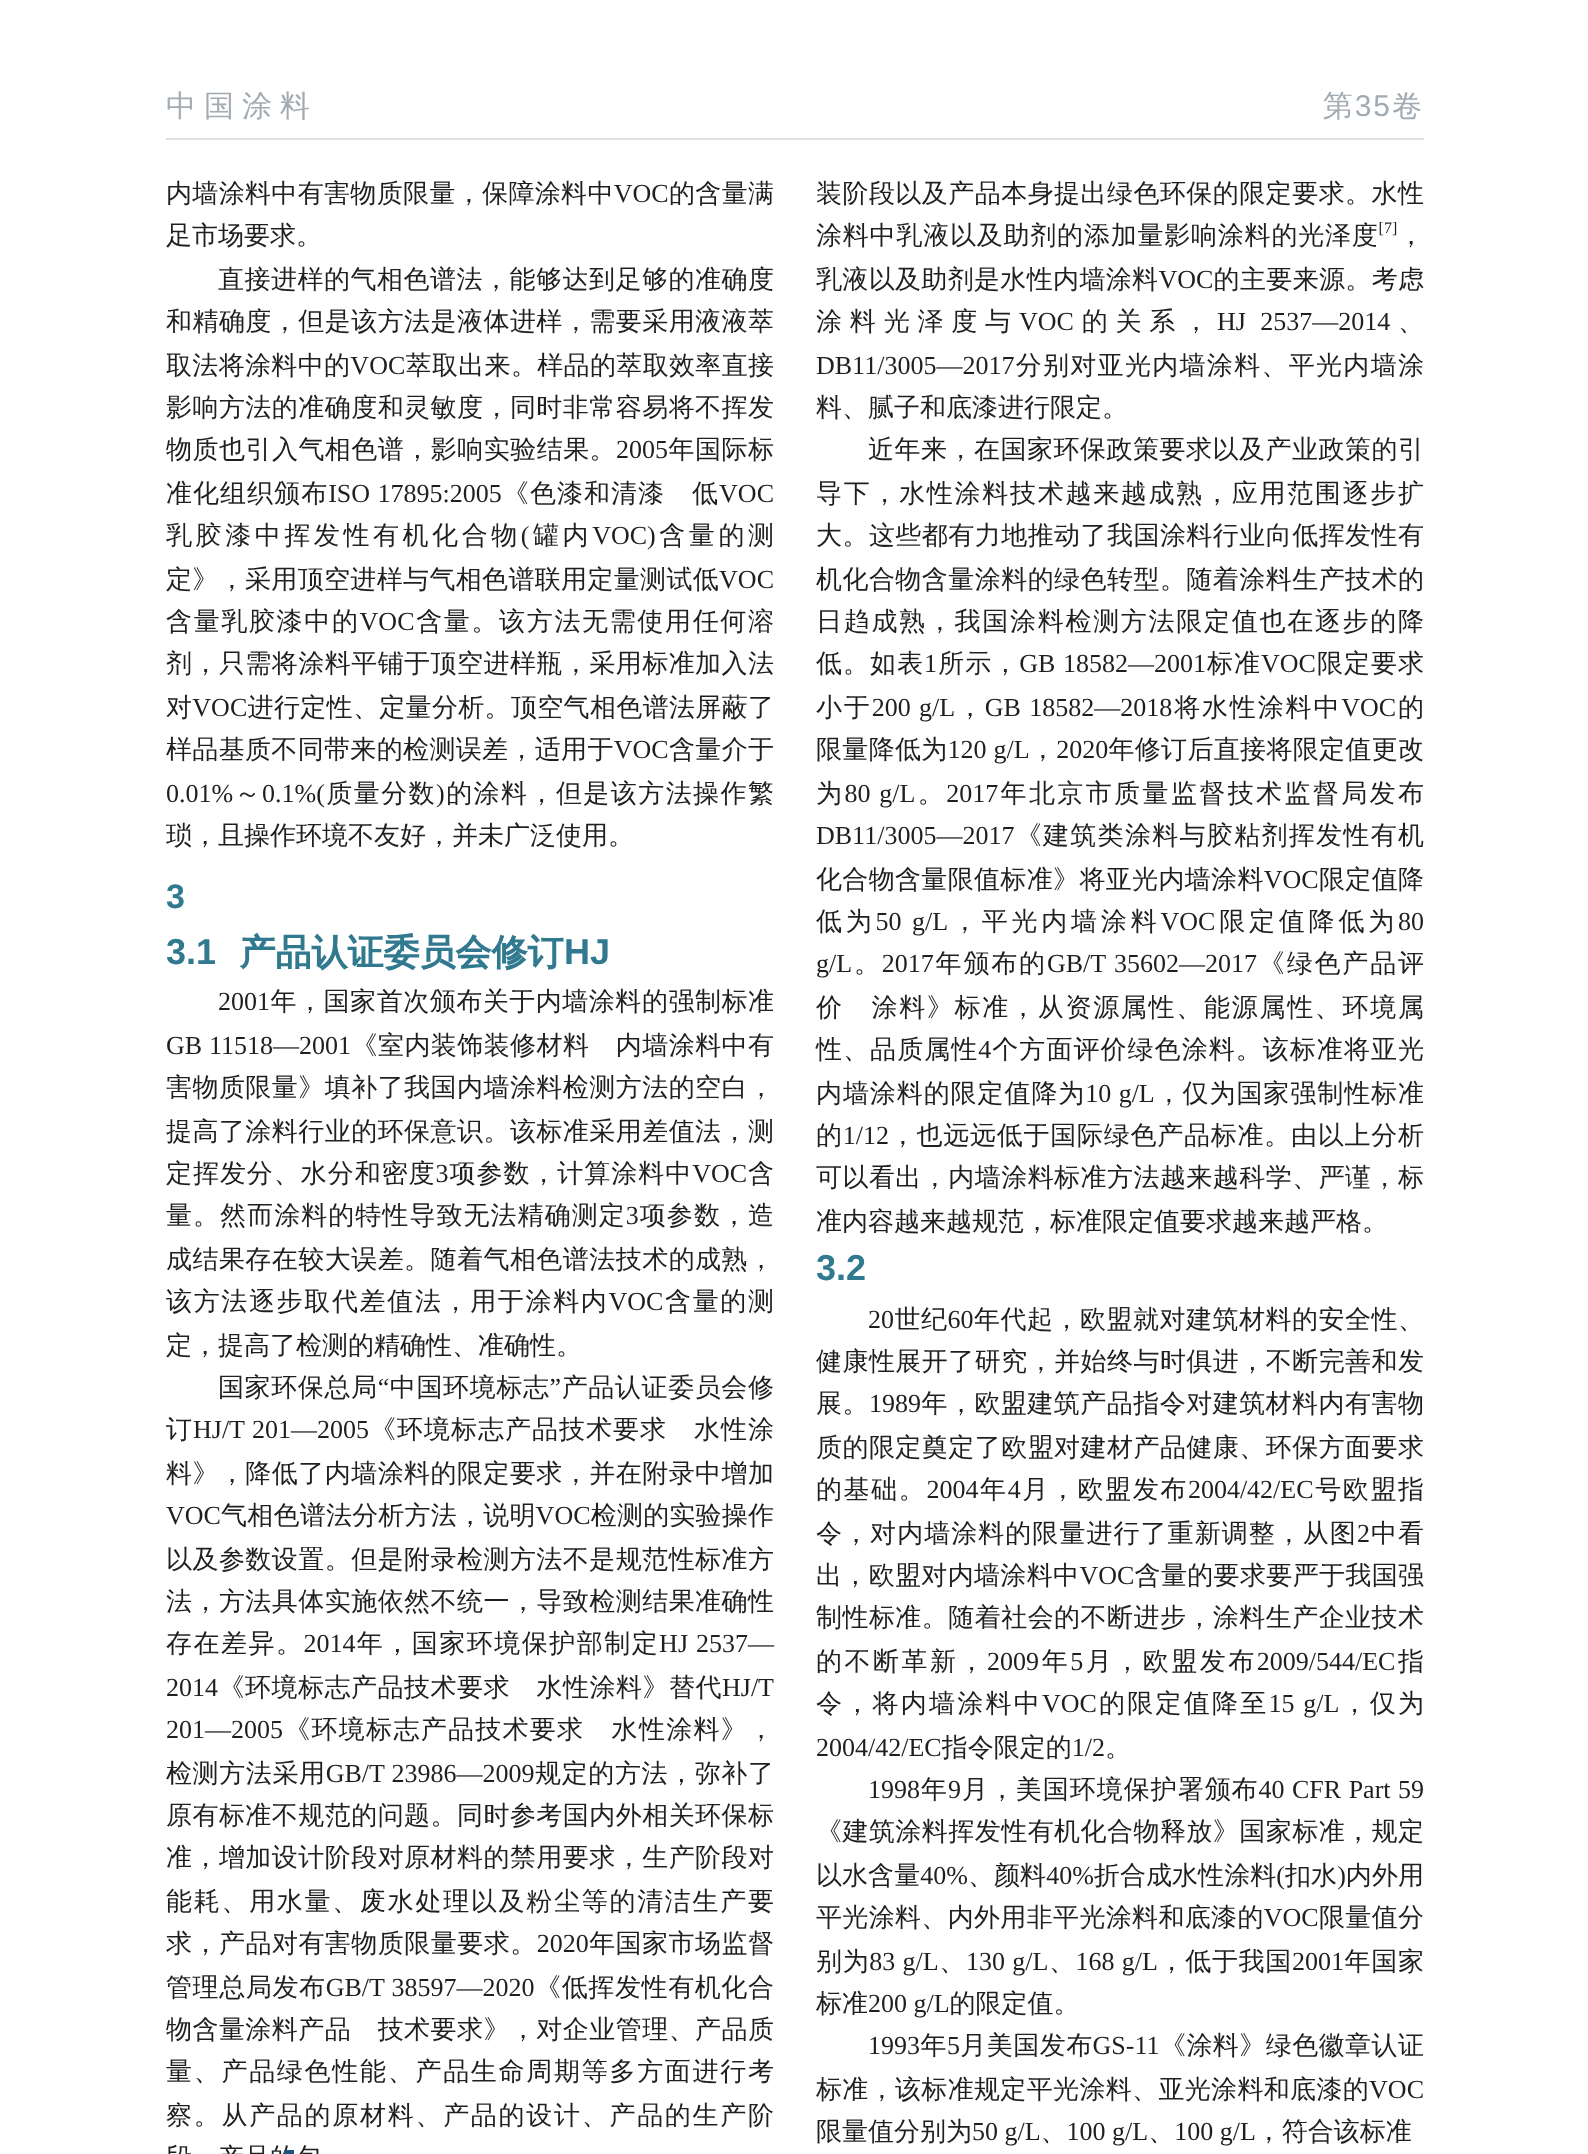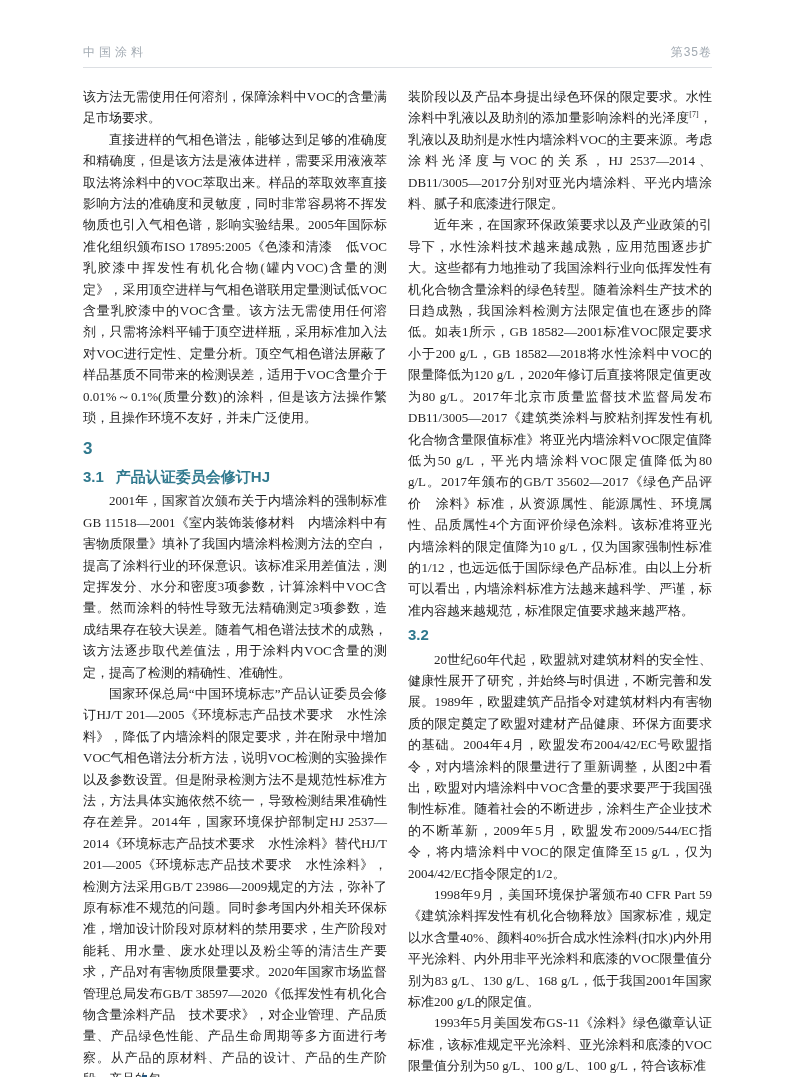--- a/index.html
+++ b/index.html
@@ -7,21 +7,21 @@
     width:794px;height:1077px;background:#ffffff;
     font-family:"Liberation Serif","DejaVu Serif",serif;
     color:#1f1f1f;position:relative;overflow:hidden;
   }
   .page{position:absolute;inset:0;background:#fff;}
 
   
   .header{
     position:absolute;top:44px;left:83px;width:629px;
     display:flex;justify-content:space-between;align-items:flex-start;
-    font-size:12px;color:#a2aab2;
+    font-size:15px;color:#a2aab2;
     padding-bottom:6px;border-bottom:1px solid #dcdfe3;
     font-family:"Liberation Sans","DejaVu Sans",sans-serif;
   }
   .header .journal{letter-spacing:4px;}
   .header .volume{letter-spacing:1px;}
 
   
   .columns{
     position:absolute;top:86px;left:83px;width:629px;
     display:flex;gap:21px;
@@ -40,21 +40,21 @@
     color:#30798e;
     font-family:"Liberation Sans","DejaVu Sans",sans-serif;
     font-size:17px;font-weight:600;letter-spacing:0.5px;
     margin:9px 0 7px 0;text-indent:0;text-align:left;
     display:flex;align-items:baseline;
   }
   .h2 .hnum{margin-right:16px;}
   .h3{
     color:#30798e;
     font-family:"Liberation Sans","DejaVu Sans",sans-serif;
-    font-size:15px;font-weight:700;
+    font-size:18px;font-weight:700;
     margin:3px 0 3px 0;text-indent:0;text-align:left;
     display:flex;align-items:baseline;
   }
   .h3 .hnum{margin-right:12px;}
 
   
   .footer{
     position:absolute;left:83px;top:1075px;
     display:flex;align-items:center;margin-left:31px;
   }
@@ -79,21 +79,21 @@
 
 <div class="page">
 
   <div class="header">
     <span class="journal">中国涂料</span>
     <span class="volume">第35卷</span>
   </div>
 
   <div class="columns">
     <div class="col" id="left-col">
-        <p class="no-indent">该方法无需使用任何溶剂，保障涂料中VOC的含量满足市场要求。</p>
+        <p class="no-indent">内墙涂料中有害物质限量，保障涂料中VOC的含量满足市场要求。</p>
         <p>直接进样的气相色谱法，能够达到足够的准确度和精确度，但是该方法是液体进样，需要采用液液萃取法将涂料中的VOC萃取出来。样品的萃取效率直接影响方法的准确度和灵敏度，同时非常容易将不挥发物质也引入气相色谱，影响实验结果。2005年国际标准化组织颁布ISO 17895:2005《色漆和清漆　低VOC乳胶漆中挥发性有机化合物(罐内VOC)含量的测定》，采用顶空进样与气相色谱联用定量测试低VOC含量乳胶漆中的VOC含量。该方法无需使用任何溶剂，只需将涂料平铺于顶空进样瓶，采用标准加入法对VOC进行定性、定量分析。顶空气相色谱法屏蔽了样品基质不同带来的检测误差，适用于VOC含量介于0.01%～0.1%(质量分数)的涂料，但是该方法操作繁琐，且操作环境不友好，并未广泛使用。</p>
         <div class="h2">
           <span class="hnum">3</span>
         </div>
         <div class="h3">
           <span class="hnum">3.1</span>
           <span>产品认证委员会修订HJ</span>
         </div>
         <p>2001年，国家首次颁布关于内墙涂料的强制标准GB 11518—2001《室内装饰装修材料　内墙涂料中有害物质限量》填补了我国内墙涂料检测方法的空白，提高了涂料行业的环保意识。该标准采用差值法，测定挥发分、水分和密度3项参数，计算涂料中VOC含量。然而涂料的特性导致无法精确测定3项参数，造成结果存在较大误差。随着气相色谱法技术的成熟，该方法逐步取代差值法，用于涂料内VOC含量的测定，提高了检测的精确性、准确性。</p>
         <p>国家环保总局“中国环境标志”产品认证委员会修订HJ/T 201—2005《环境标志产品技术要求　水性涂料》，降低了内墙涂料的限定要求，并在附录中增加VOC气相色谱法分析方法，说明VOC检测的实验操作以及参数设置。但是附录检测方法不是规范性标准方法，方法具体实施依然不统一，导致检测结果准确性存在差异。2014年，国家环境保护部制定HJ 2537—2014《环境标志产品技术要求　水性涂料》替代HJ/T 201—2005《环境标志产品技术要求　水性涂料》，检测方法采用GB/T 23986—2009规定的方法，弥补了原有标准不规范的问题。同时参考国内外相关环保标准，增加设计阶段对原材料的禁用要求，生产阶段对能耗、用水量、废水处理以及粉尘等的清洁生产要求，产品对有害物质限量要求。2020年国家市场监督管理总局发布GB/T 38597—2020《低挥发性有机化合物含量涂料产品　技术要求》，对企业管理、产品质量、产品绿色性能、产品生命周期等多方面进行考察。从产品的原材料、产品的设计、产品的生产阶段、产品的包</p>

